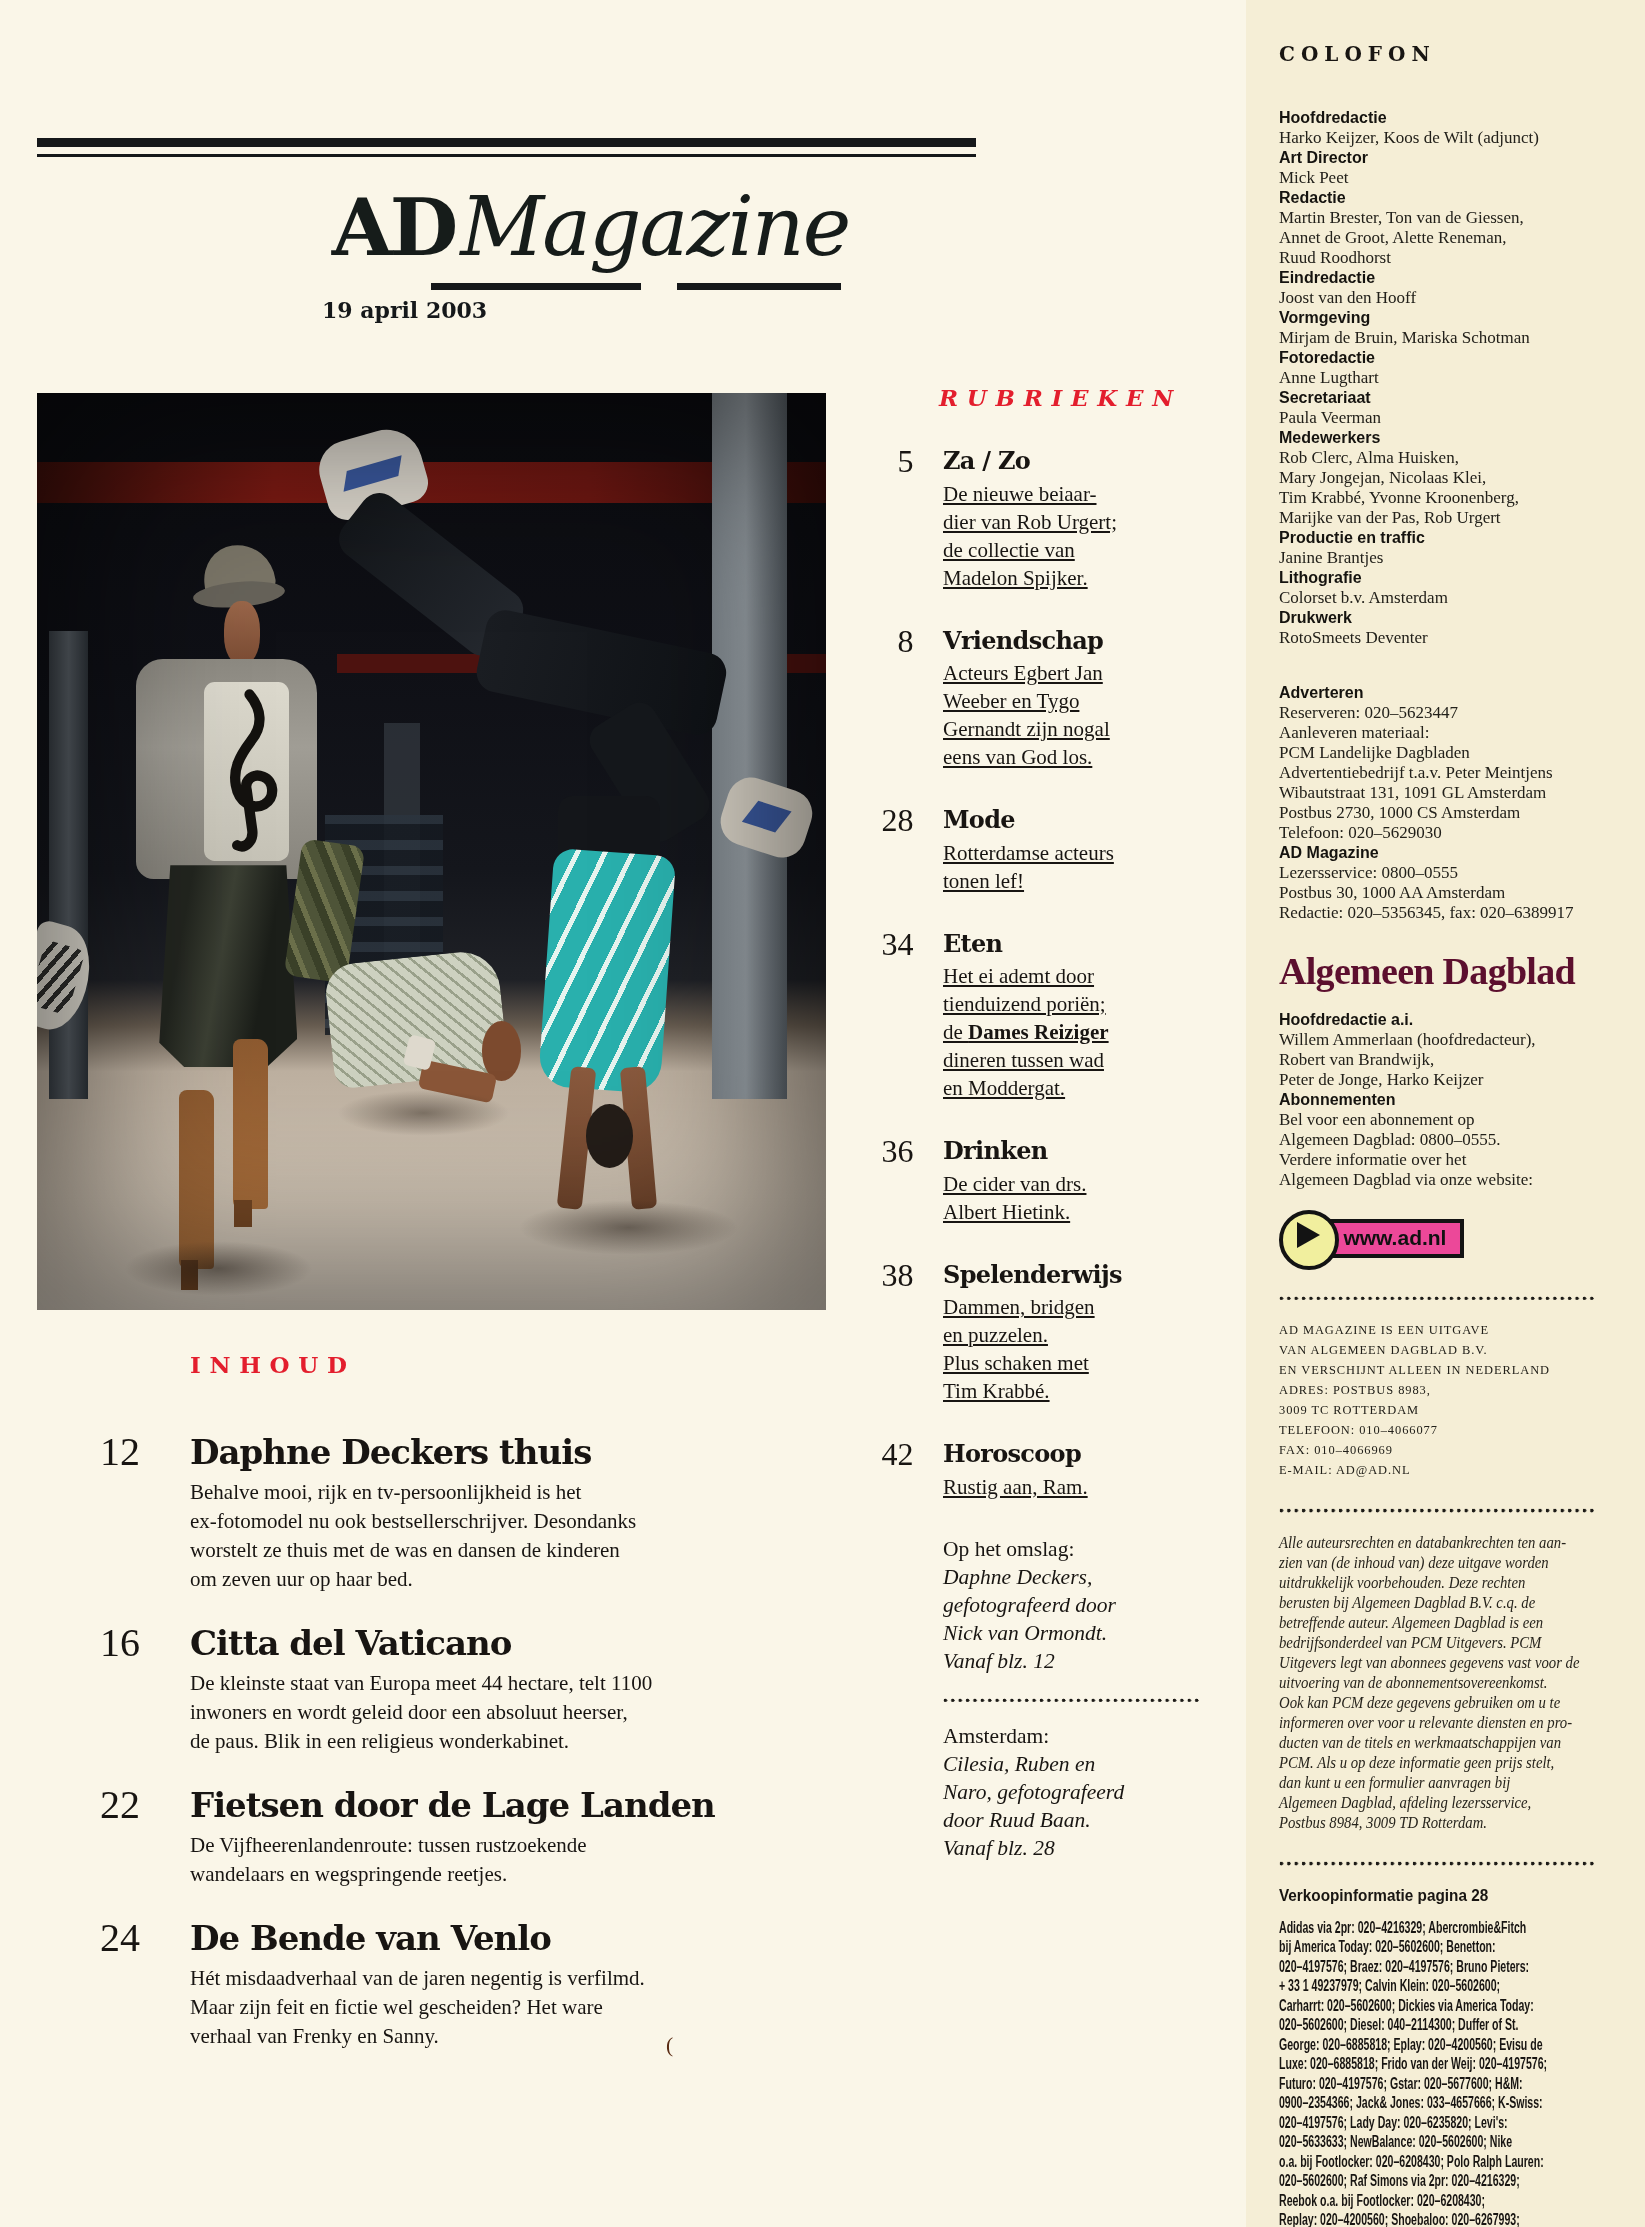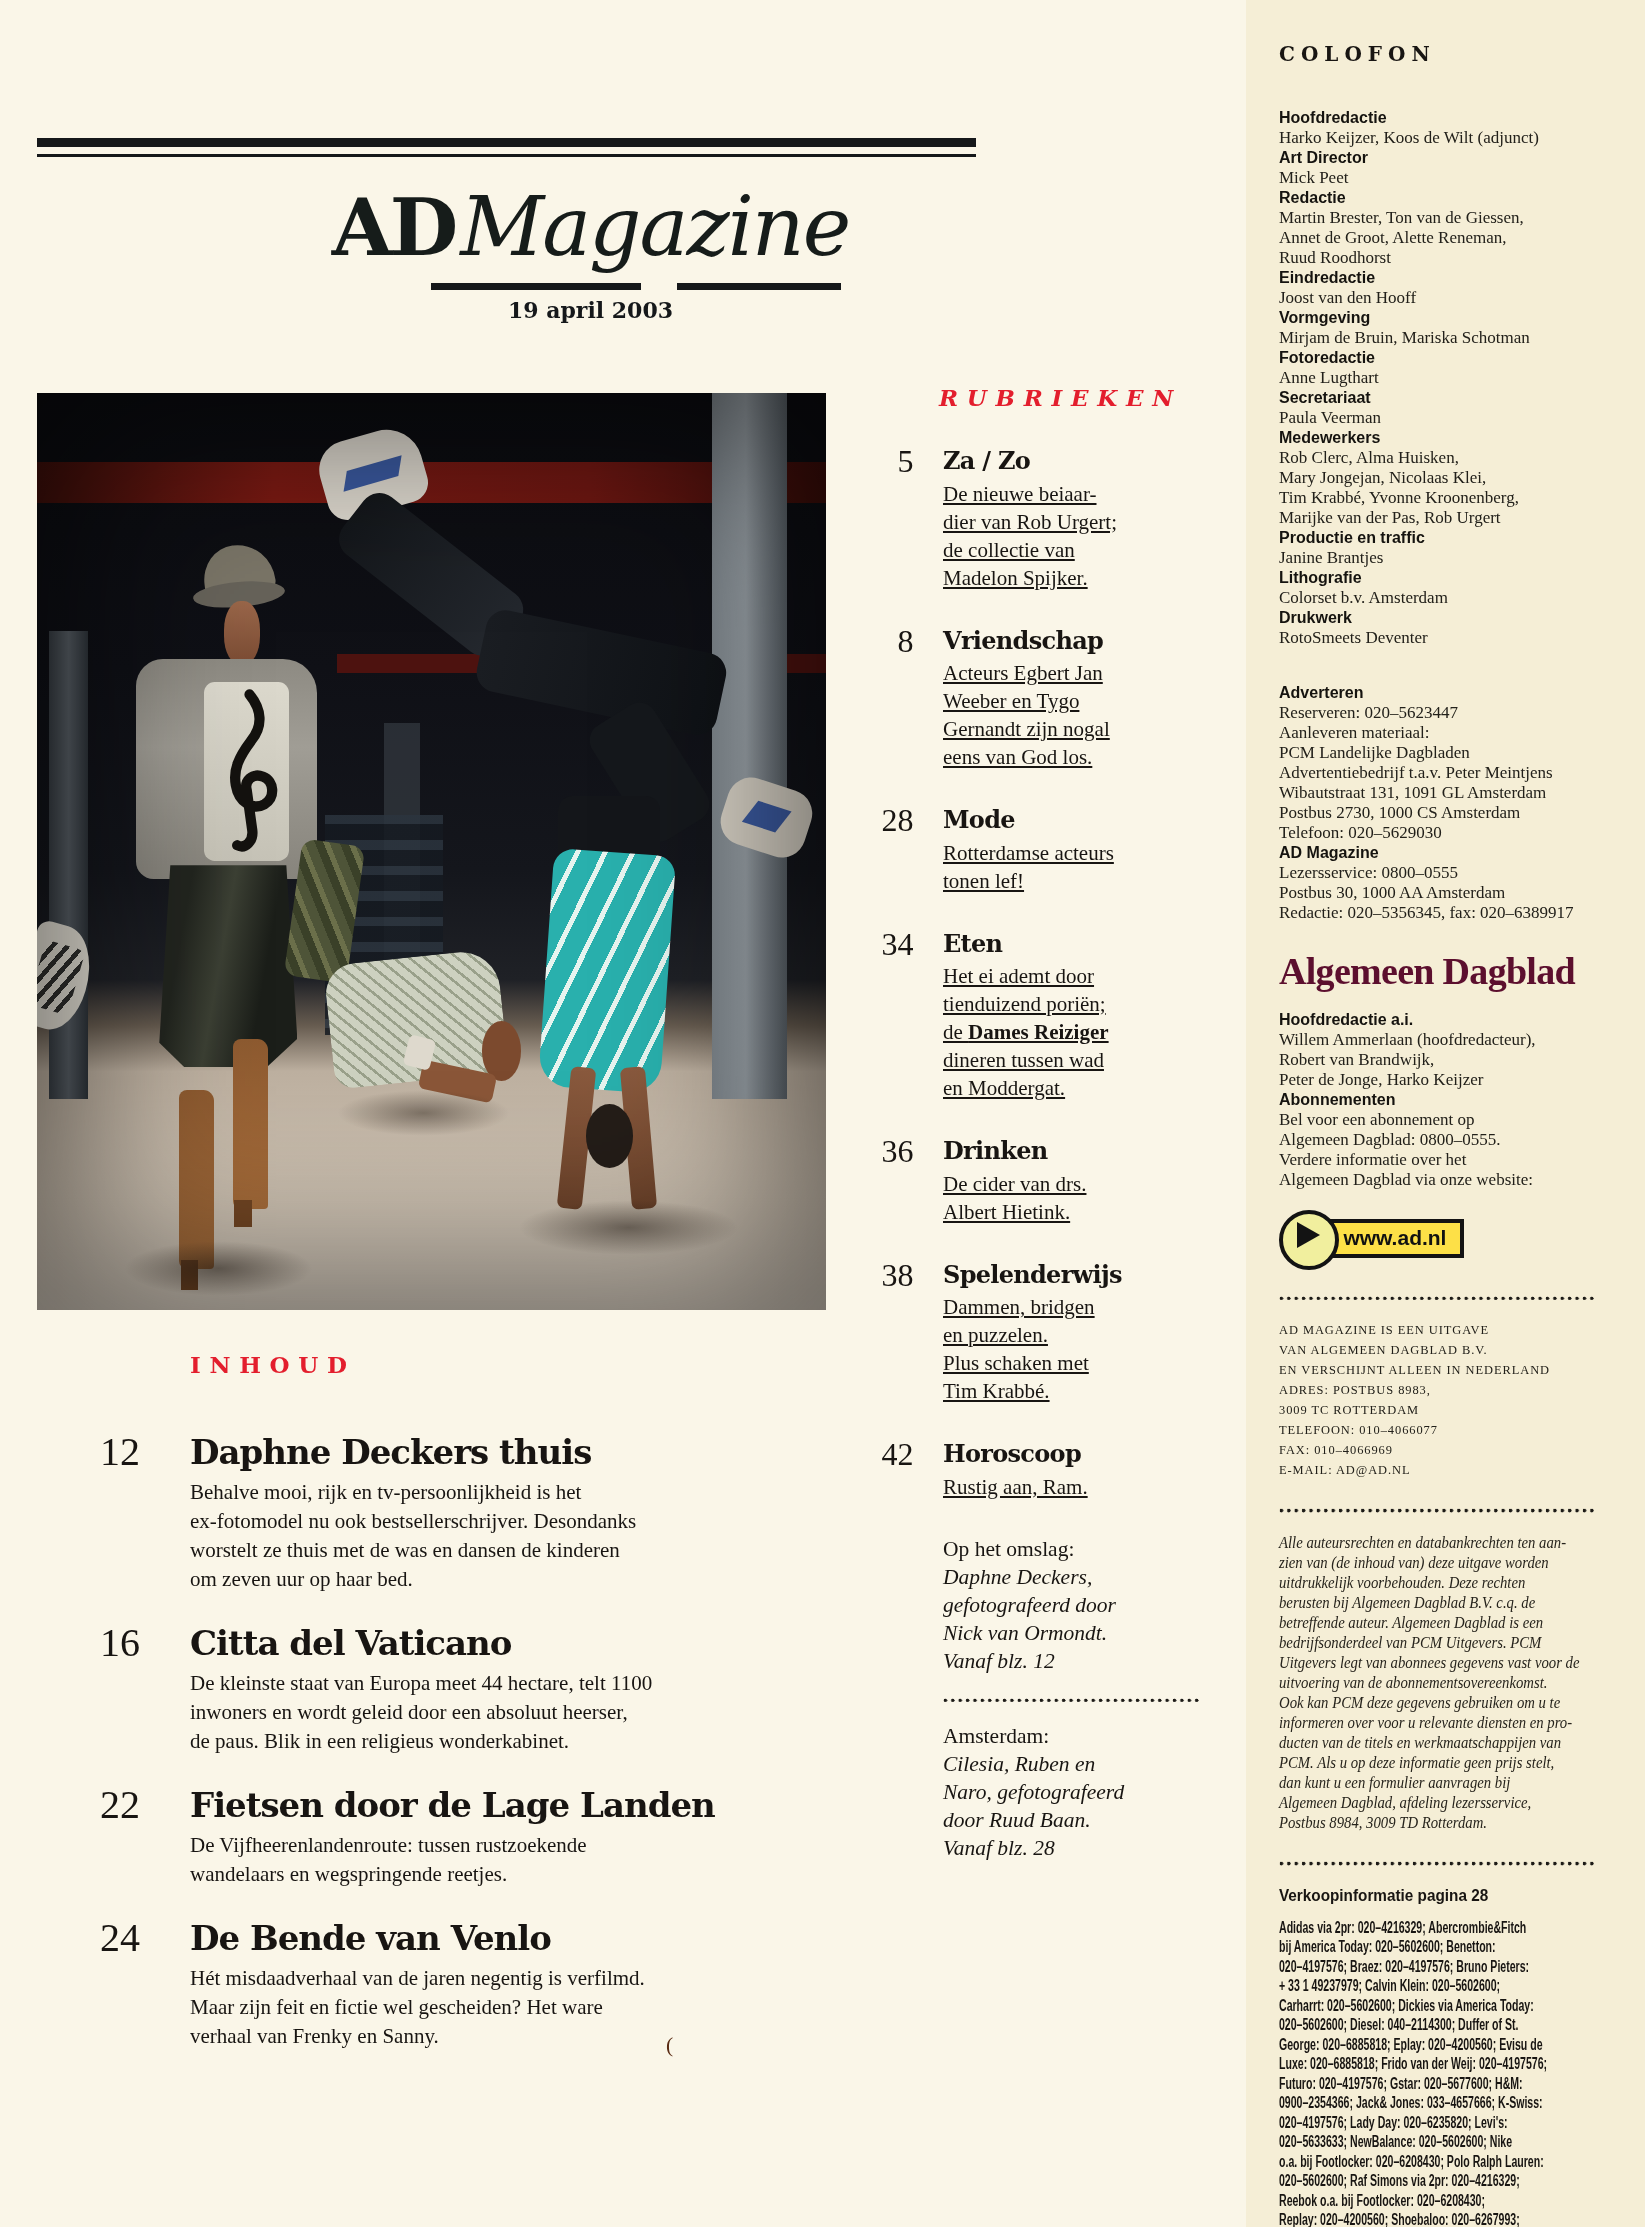--- a/index.html
+++ b/index.html
@@ -13,21 +13,21 @@
   .abs{position:absolute;}
   .right-panel{left:1246px;top:0;width:400px;height:2227px;background:#f5eed6;}
   
   .rule-thick{left:37px;top:138px;width:939px;height:9.4px;background:#15181a;}
   .rule-thin{left:37px;top:154px;width:939px;height:2.7px;background:#15181a;}
   .logo{left:322px;top:176px;width:537px;text-align:center;line-height:101px;white-space:nowrap;}
   .logo .ad{font-family:"DejaVu Serif",serif;font-weight:700;font-size:79px;letter-spacing:-3.4px;color:#161c1a;}
   .logo .mag{font-family:"DejaVu Serif",serif;font-style:italic;font-size:82px;letter-spacing:-2px;color:#161c1a;margin-left:5.4px;}
   .logo-underline-l{left:431px;top:283px;width:210px;height:6.7px;background:#15181a;}
   .logo-underline-r{left:677px;top:283px;width:164px;height:6.7px;background:#15181a;}
-  .issue-date{left:322px;top:297px;width:537px;text-align:center;font-family:"DejaVu Serif",serif;font-weight:700;font-size:22px;color:#15181a;}
+  .issue-date{left:322px;top:297px;width:537px;text-align:left;font-family:"DejaVu Serif",serif;font-weight:700;font-size:22px;color:#15181a;}
   
   .photo{left:37px;top:393px;width:789px;height:917px;overflow:hidden;
     background:linear-gradient(180deg,#0b0c10 0%,#0f1016 30%,#14161c 52%,#1f2126 64%,#675c50 69%,#bdb0a0 74%,#cfc3b3 88%,#d9cfc1 100%);}
   .ph{position:absolute;}
   .vignette{left:0;top:0;right:0;bottom:0;box-shadow:inset 0 0 161px 47px rgba(0,0,0,.5);}
   
   .kicker{font-family:"DejaVu Serif",serif;font-weight:700;font-size:23px;letter-spacing:8.7px;color:#e31e2d;}
   
   .rubrieken{left:870px;top:384px;width:356px;}
   .rubrieken .kicker{margin-left:69px;margin-bottom:35px;font-style:italic;}
@@ -49,21 +49,21 @@
   
   .colofon{left:1279px;top:42px;width:316px;}
   .c-head{font-family:"DejaVu Serif",serif;font-weight:700;font-size:20px;letter-spacing:6px;color:#181512;margin-bottom:42px;}
   .c-label{font-family:"Liberation Sans",sans-serif;font-weight:700;font-size:16px;line-height:20px;color:#15130f;}
   .c-val{font-size:17px;line-height:20px;white-space:pre-line;color:#22201a;}
   .c-gap{margin-top:35px;}
   .ad-title{font-family:"Liberation Serif",serif;font-weight:700;font-size:38px;line-height:42px;letter-spacing:-0.7px;color:#5c0f2e;margin:27px 0 17.5px 0;}
   .badge{margin-top:20px;height:58px;position:relative;}
   .badge-circle{position:absolute;left:0;top:0;width:52px;height:52px;border:4.7px solid #131313;border-radius:50%;background:#f1ef9e;}
   .badge-tri{position:absolute;left:17.5px;top:12.8px;width:0;height:0;border-left:23px solid #131313;border-top:13.4px solid transparent;border-bottom:13.4px solid transparent;}
-  .badge-box{position:absolute;left:47px;top:9.4px;border:4px solid #131313;background:#fde047;padding:2.7px 13.4px 4px 13.4px;
+  .badge-box{position:absolute;left:47px;top:9.4px;border:4px solid #131313;background:#ec4899;padding:2.7px 13.4px 4px 13.4px;
     font-family:"Liberation Sans",sans-serif;font-weight:700;font-size:21px;color:#111;}
   .dotted{height:4.7px;margin:28px 0 20px 0;background-image:radial-gradient(circle at 2.4px 2.4px,#1c1a16 1.7px,transparent 2px);background-size:7.4px 4.7px;background-repeat:repeat-x;}
   .uitgave{font-size:13.4px;line-height:20px;letter-spacing:1px;white-space:pre;transform:scaleX(.93);transform-origin:left top;color:#22201a;}
   .legal{font-style:italic;font-size:16px;line-height:20px;white-space:pre;transform:scaleX(.92);transform-origin:left top;color:#26231c;}
   .v-head{font-family:"Liberation Sans",sans-serif;font-weight:700;font-size:17px;margin-bottom:12px;transform:scaleX(.9);transform-origin:left top;white-space:pre;}
   .v-list{font-family:"Liberation Sans",sans-serif;font-weight:700;font-size:16px;line-height:19.5px;white-space:pre;transform:scaleX(.66);transform-origin:left top;}
 </style>
 </head>
 <body>
 

